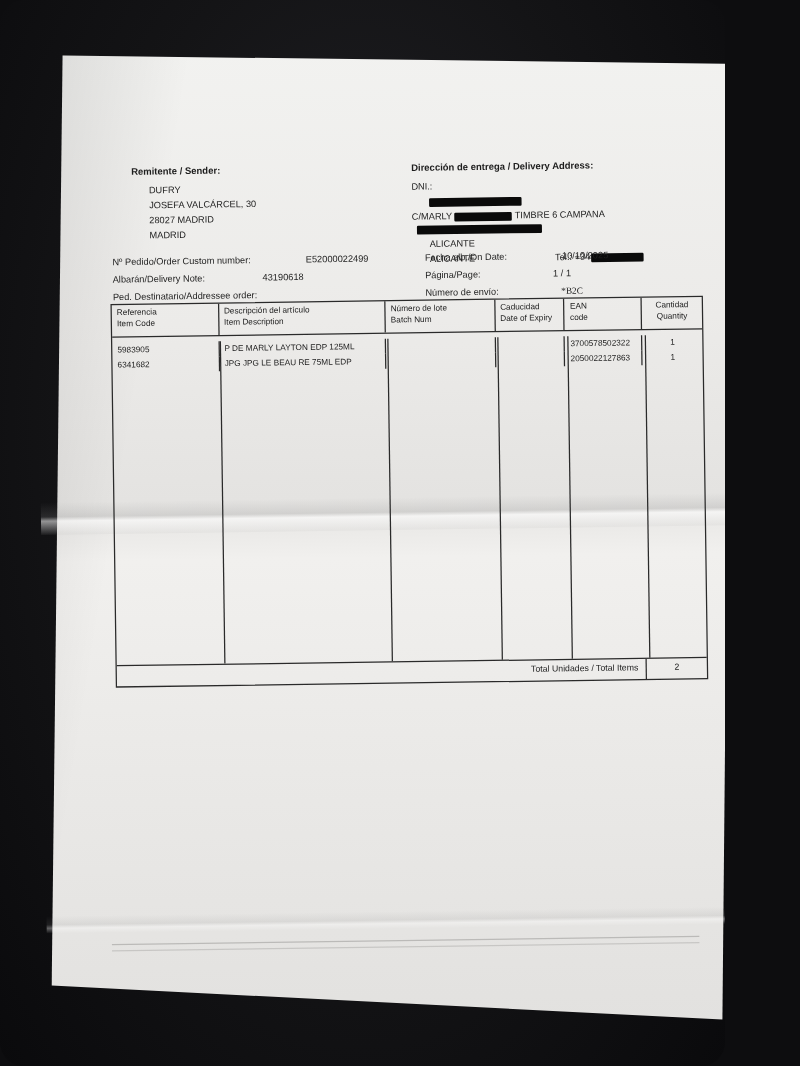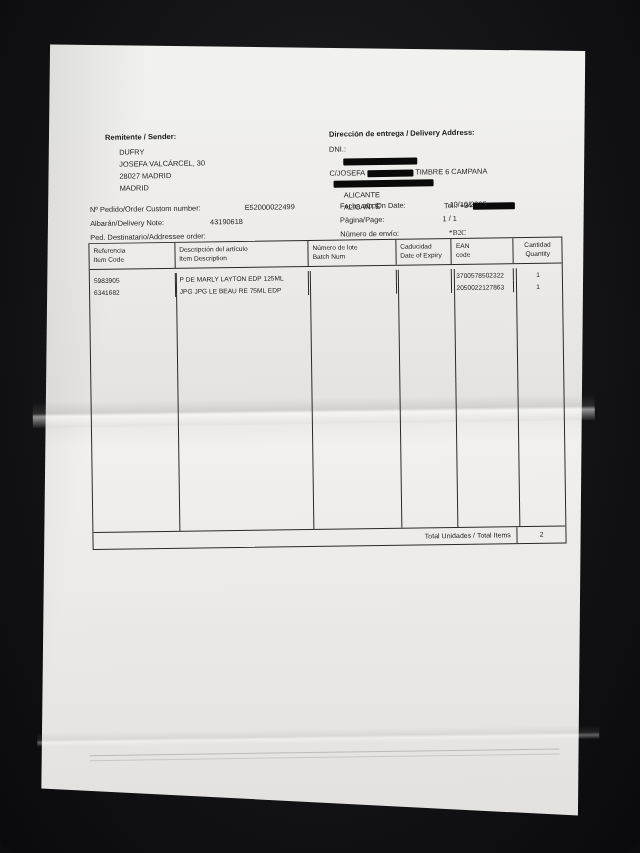--- a/index.html
+++ b/index.html
@@ -8,21 +8,21 @@
     background: #0d0d0f;
   }
   body {
     width: 640px;
     height: 853px;
     overflow: hidden;
     font-family: "Liberation Sans", sans-serif;
   }
   .scene {
     position: relative;
-    width: 640px;
+    width: 580px;
     height: 853px;
     background: radial-gradient(ellipse at 50% 40%, #232328 0%, #141416 55%, #0a0a0c 100%);
     overflow: hidden;
     border-radius: 19px;
   }
   
   .paper-wrap {
     position: absolute;
     left: 33px;
     top: 36px;
@@ -190,21 +190,21 @@
 
       <div class="blk deliv">
         <div class="hd">Dirección de entrega / Delivery Address:</div>
         <div class="ln">
           <span>DNI.:</span>
         </div>
         <div class="ln ind">
           <span class="redact" style="width:74px;"></span>
         </div>
         <div class="ln">
-          <span>C/JOSEFA</span><span class="redact" style="width:46px;margin:0 2px;"></span><span>TIMBRE 6 CAMPANA</span><span class="redact" style="width:100px;margin-left:4px;"></span>
+          <span>C/MARLY</span><span class="redact" style="width:46px;margin:0 2px;"></span><span>TIMBRE 6 CAMPANA</span><span class="redact" style="width:100px;margin-left:4px;"></span>
         </div>
         <div class="ln ind">
           <span>ALICANTE</span>
         </div>
         <div class="ln ind">
           <span>ALICANTE</span>
           <span style="display:inline-block;width:60px;"></span>
           <span>Tel.:</span>
           <span>+34</span><span class="redact" style="width:42px;margin-left:1px;"></span>
         </div>

